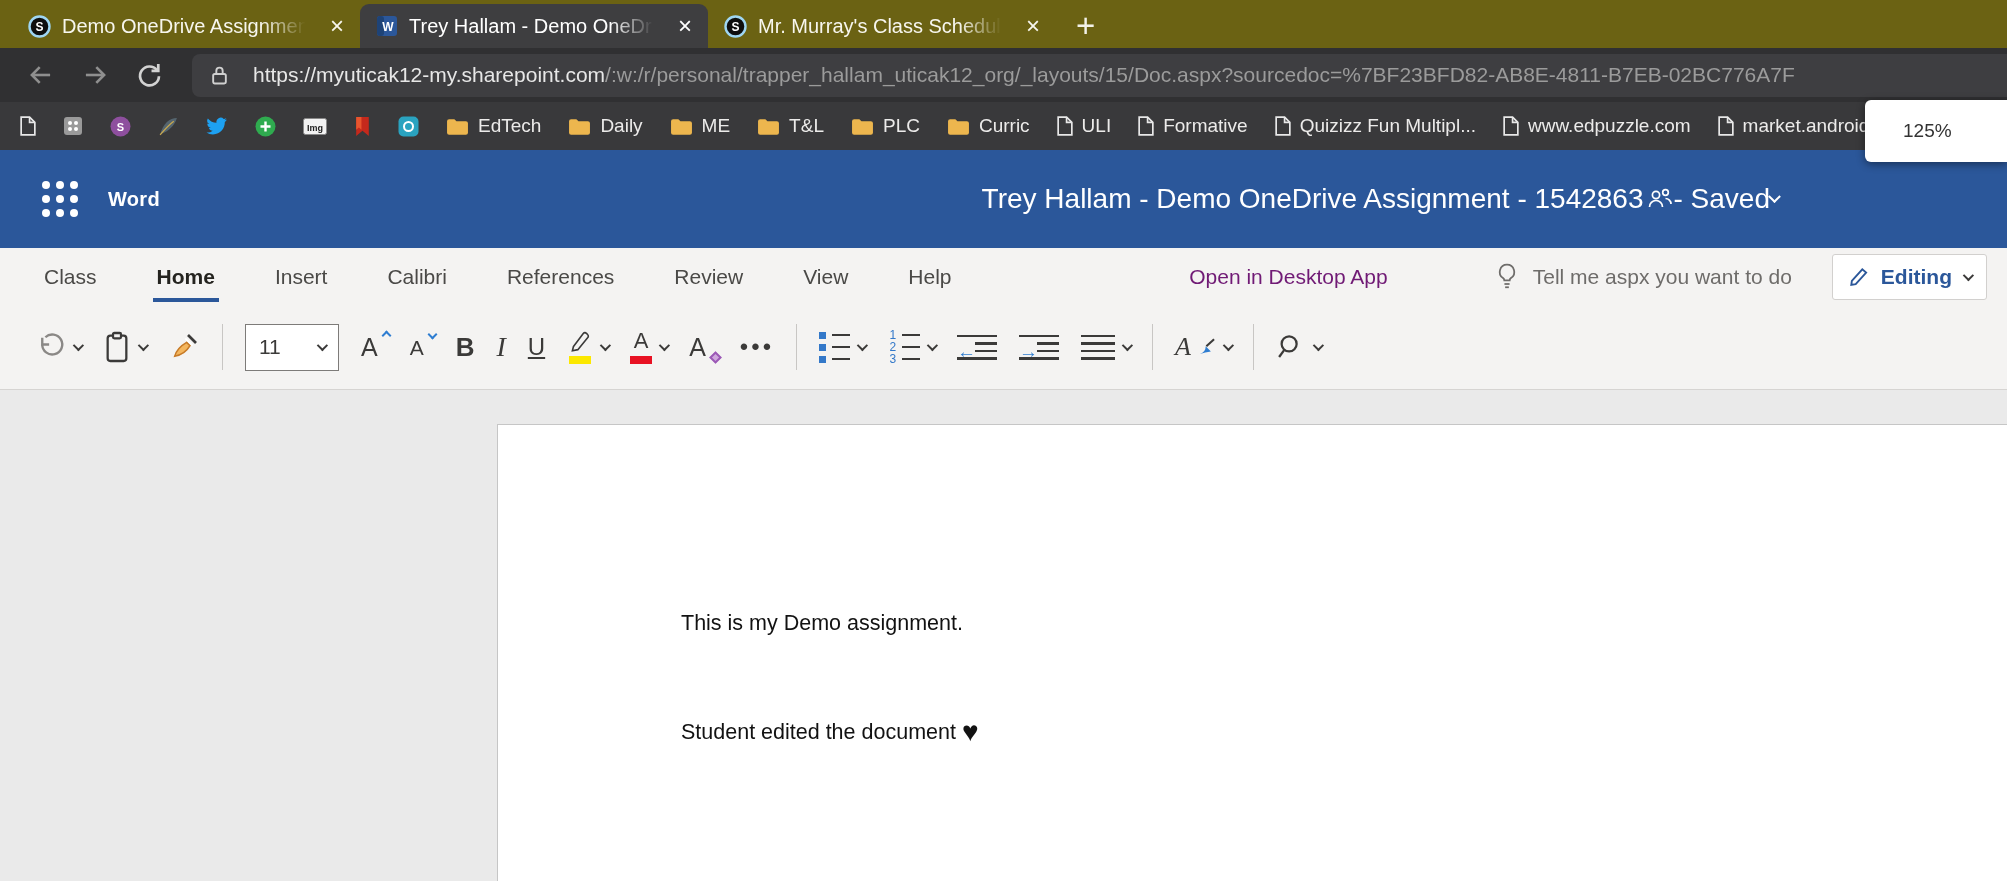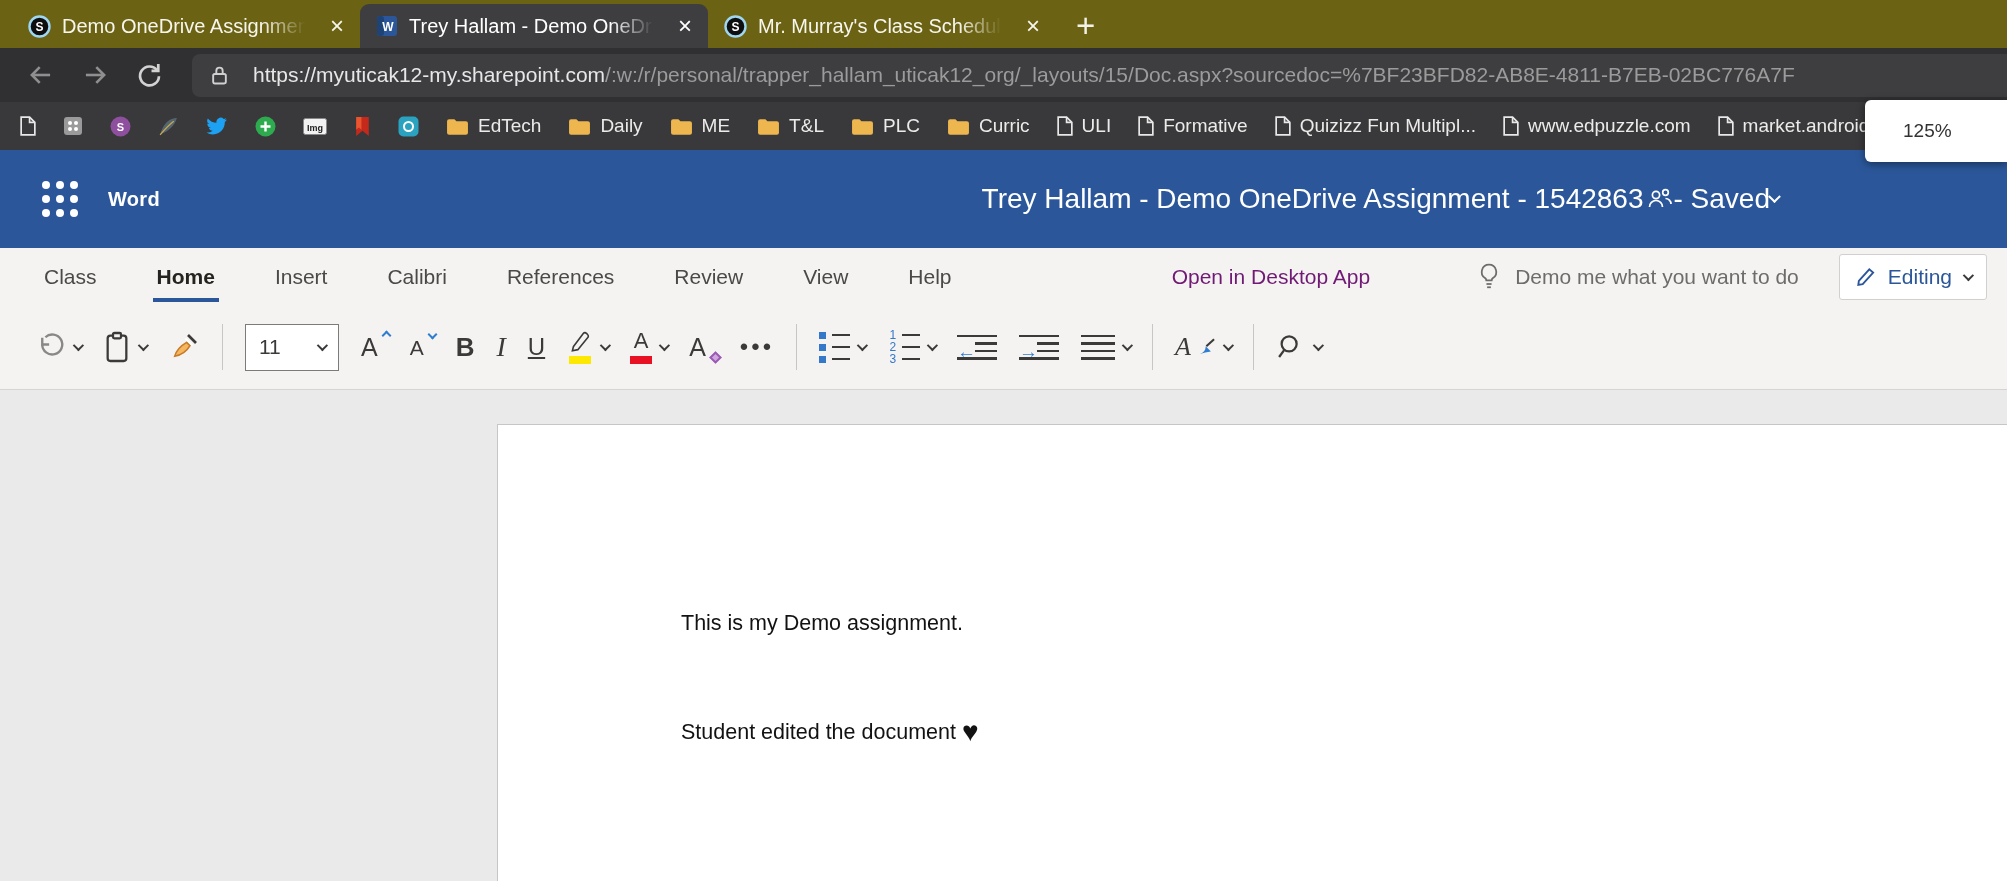--- a/index.html
+++ b/index.html
@@ -50,21 +50,21 @@
   
   .menu-row{height:57px;background:#f4f3f2;display:flex;align-items:center;padding:0 10px 0 42px;
        font-size:21px;color:#4a4947;}
   .menu-item{margin-right:56px;position:relative;padding:13px 2px;white-space:nowrap;}
   .menu-item.active{font-weight:700;color:#24231f;}
   .menu-item.active::after{content:"";position:absolute;left:-2px;right:-2px;bottom:0;height:4px;background:#2b579a;}
   .open-desktop{margin-left:auto;color:#701a75;white-space:nowrap;}
   .tellme{margin-left:108px;display:flex;align-items:center;gap:15px;color:#6e6c6a;white-space:nowrap;}
   .editing-btn{margin-left:40px;margin-right:10px;display:flex;align-items:center;gap:11px;
        background:#fff;border:1px solid #d2d0ce;border-radius:3px;height:46px;padding:12px 15px;
-       color:#2b579a;font-size:21px;font-weight:400;white-space:nowrap;text-align:right;}
+       color:#2b579a;font-size:21px;font-weight:700;white-space:nowrap;text-align:right;}
 
   
   .toolbar-row{height:85px;background:#f4f3f2;border-bottom:1px solid #d6d4d2;
        display:flex;align-items:center;padding:0 26px 0 36px;gap:22px;}
   .tgroup{display:flex;align-items:center;gap:7px;flex:0 0 auto;}
   .tdivider{width:1px;height:46px;background:#c8c6c4;flex:0 0 auto;}
   .chv{width:8px;height:8px;border-right:2px solid #3b3a39;border-bottom:2px solid #3b3a39;
        transform:rotate(45deg) translateY(-2px);flex:0 0 auto;}
   .combo{height:47px;background:#fff;border:1px solid #7d7b79;display:flex;align-items:center;
        font-size:21px;color:#3b3a39;}
@@ -401,21 +401,21 @@
     <div class="menu-item">Help</div>
     <div class="open-desktop">Open in Desktop App</div>
     <div class="tellme">
       <span>
         <svg width="22" height="28" viewBox="0 0 18 24" fill="none" stroke="#6e6c6a" stroke-width="1.5">
             <path d="M9 1.5a6.2 6.2 0 0 1 3.4 11.4c-.7.5-1.1 1.2-1.1 2H6.7c0-.8-.4-1.5-1.1-2A6.2 6.2 0 0 1 9 1.5z"></path>
             <path d="M6.8 18h4.4"></path>
             <path d="M7.4 20.8h3.2"></path>
           </svg>
       </span>
-      <span>Demo me what you want to do</span>
+      <span>Tell me aspx you want to do</span>
     </div>
     <div class="editing-btn">
       <span>
         <svg width="22" height="22" viewBox="0 0 20 20" fill="none" stroke="#2b579a" stroke-width="1.7">
             <path d="M3.5 13.5 L13 3 l3.5 3 L7 16.5 3 17.2 z"></path>
           </svg>
       </span>
       <span>Editing</span>
       <span class="chv"></span>
     </div>

